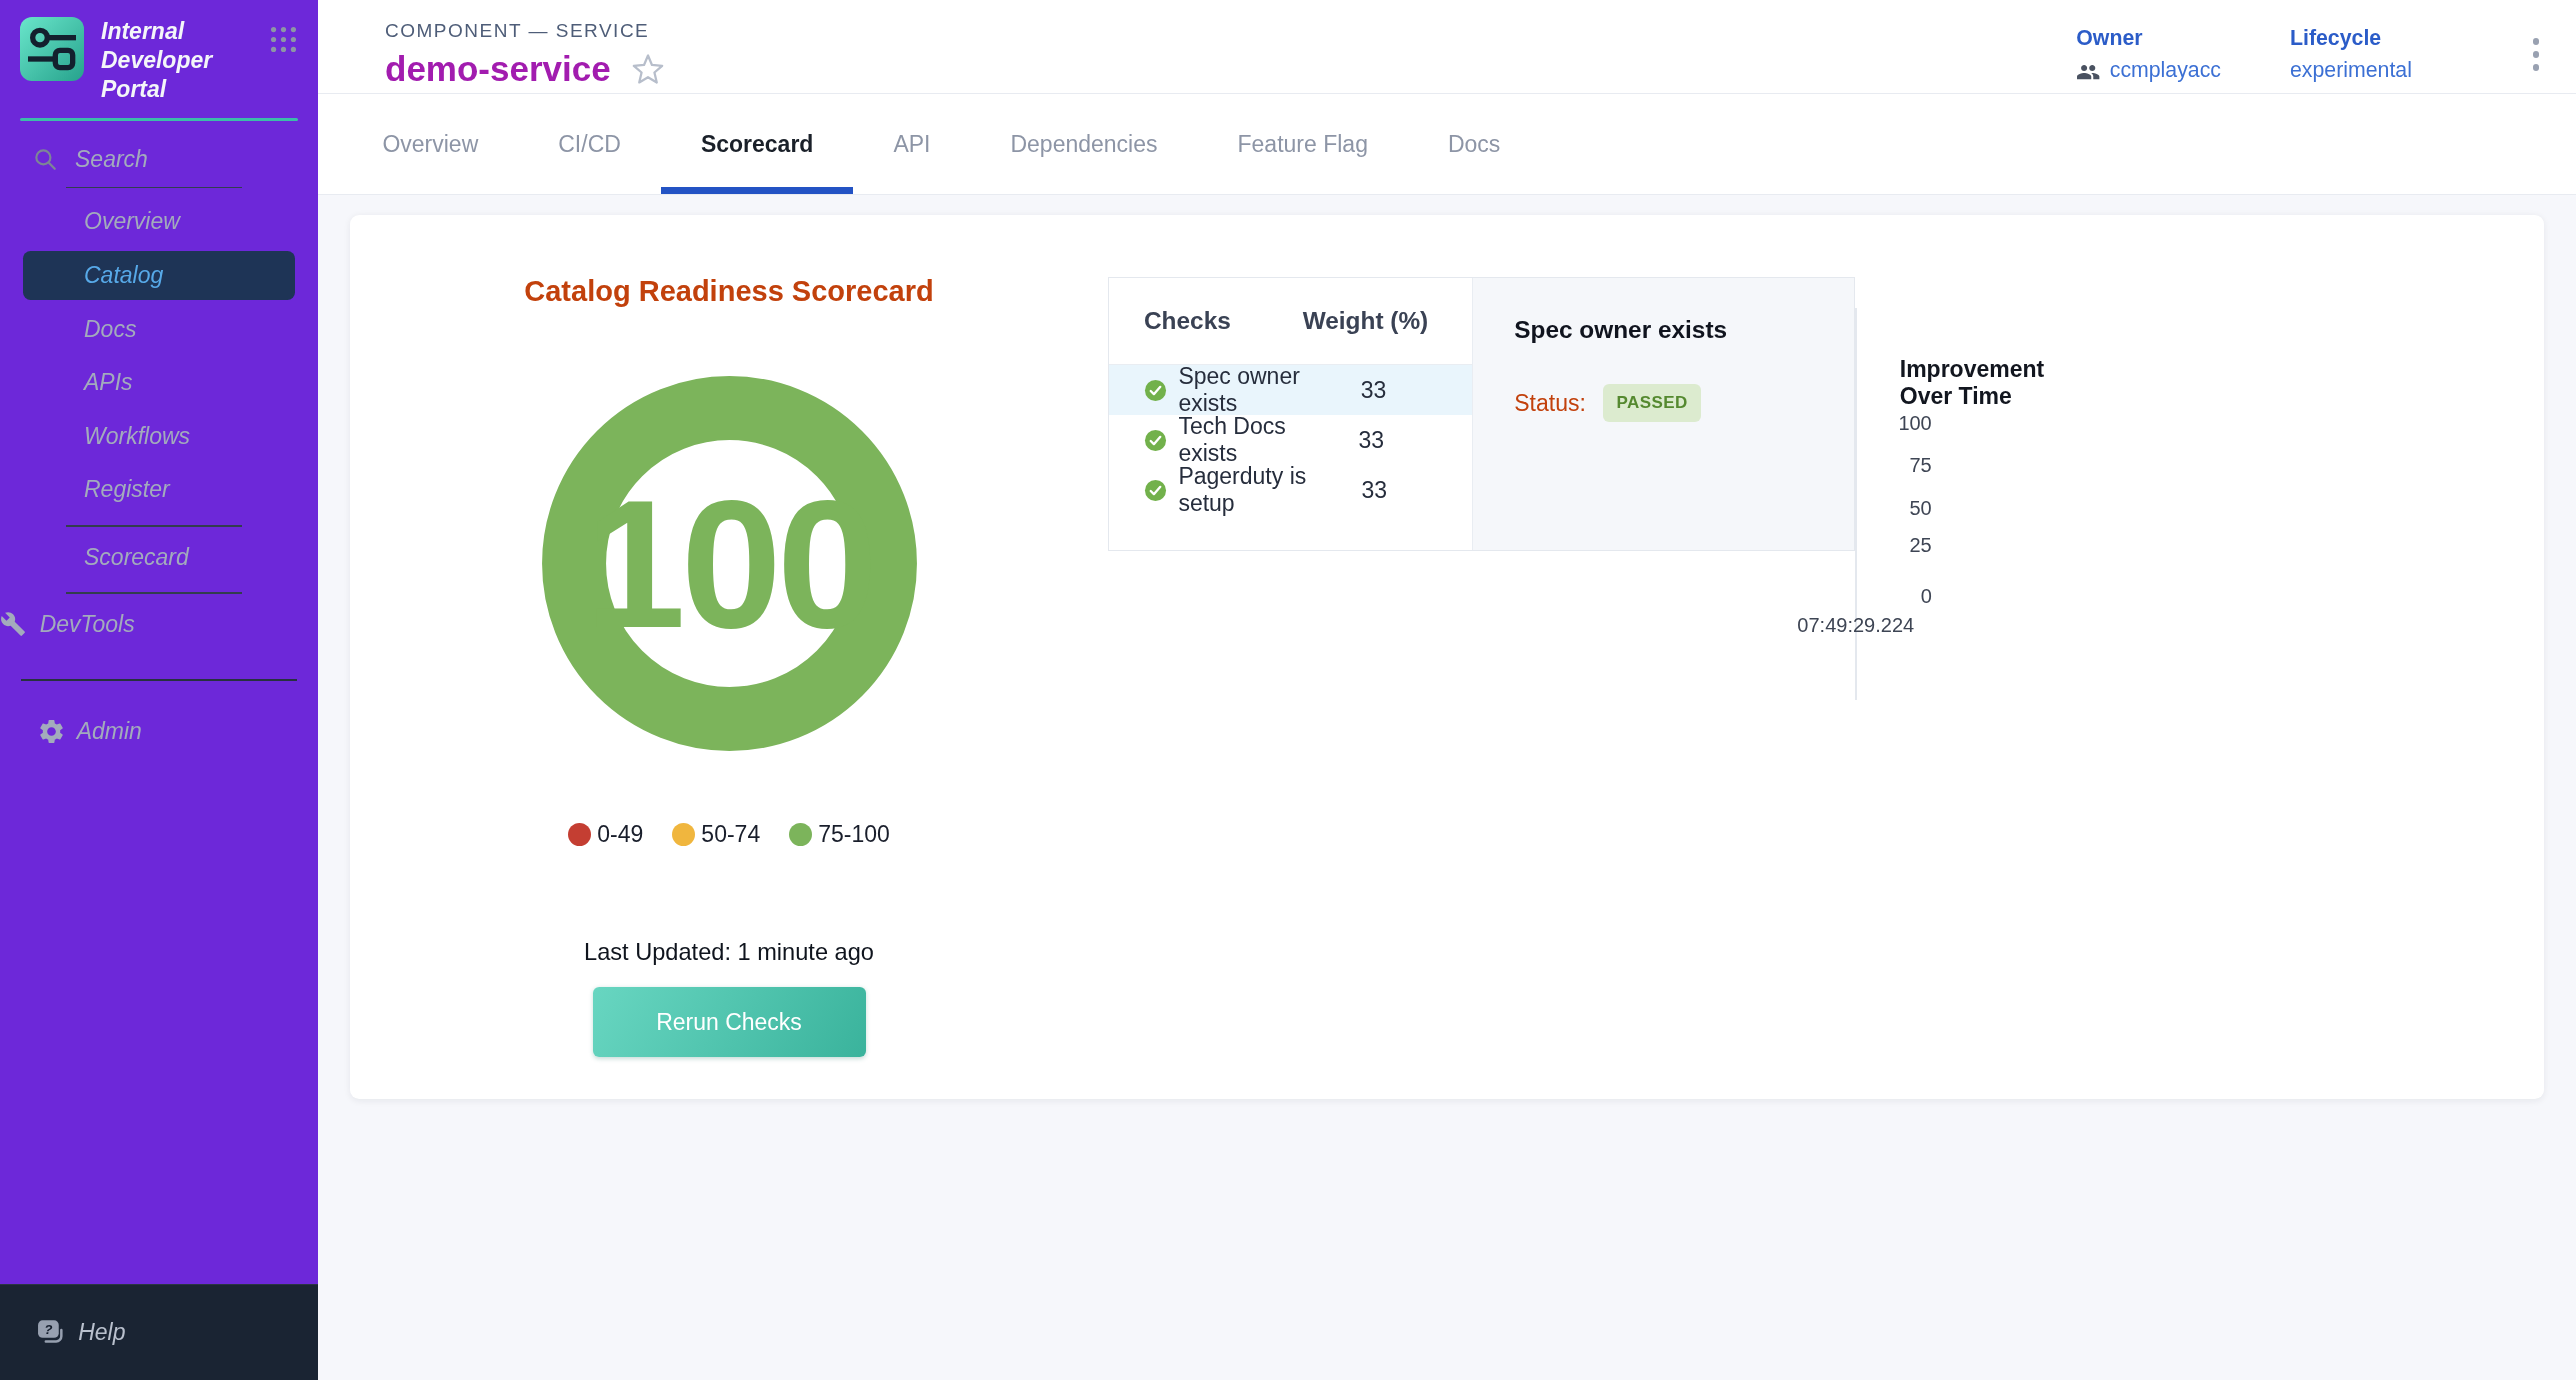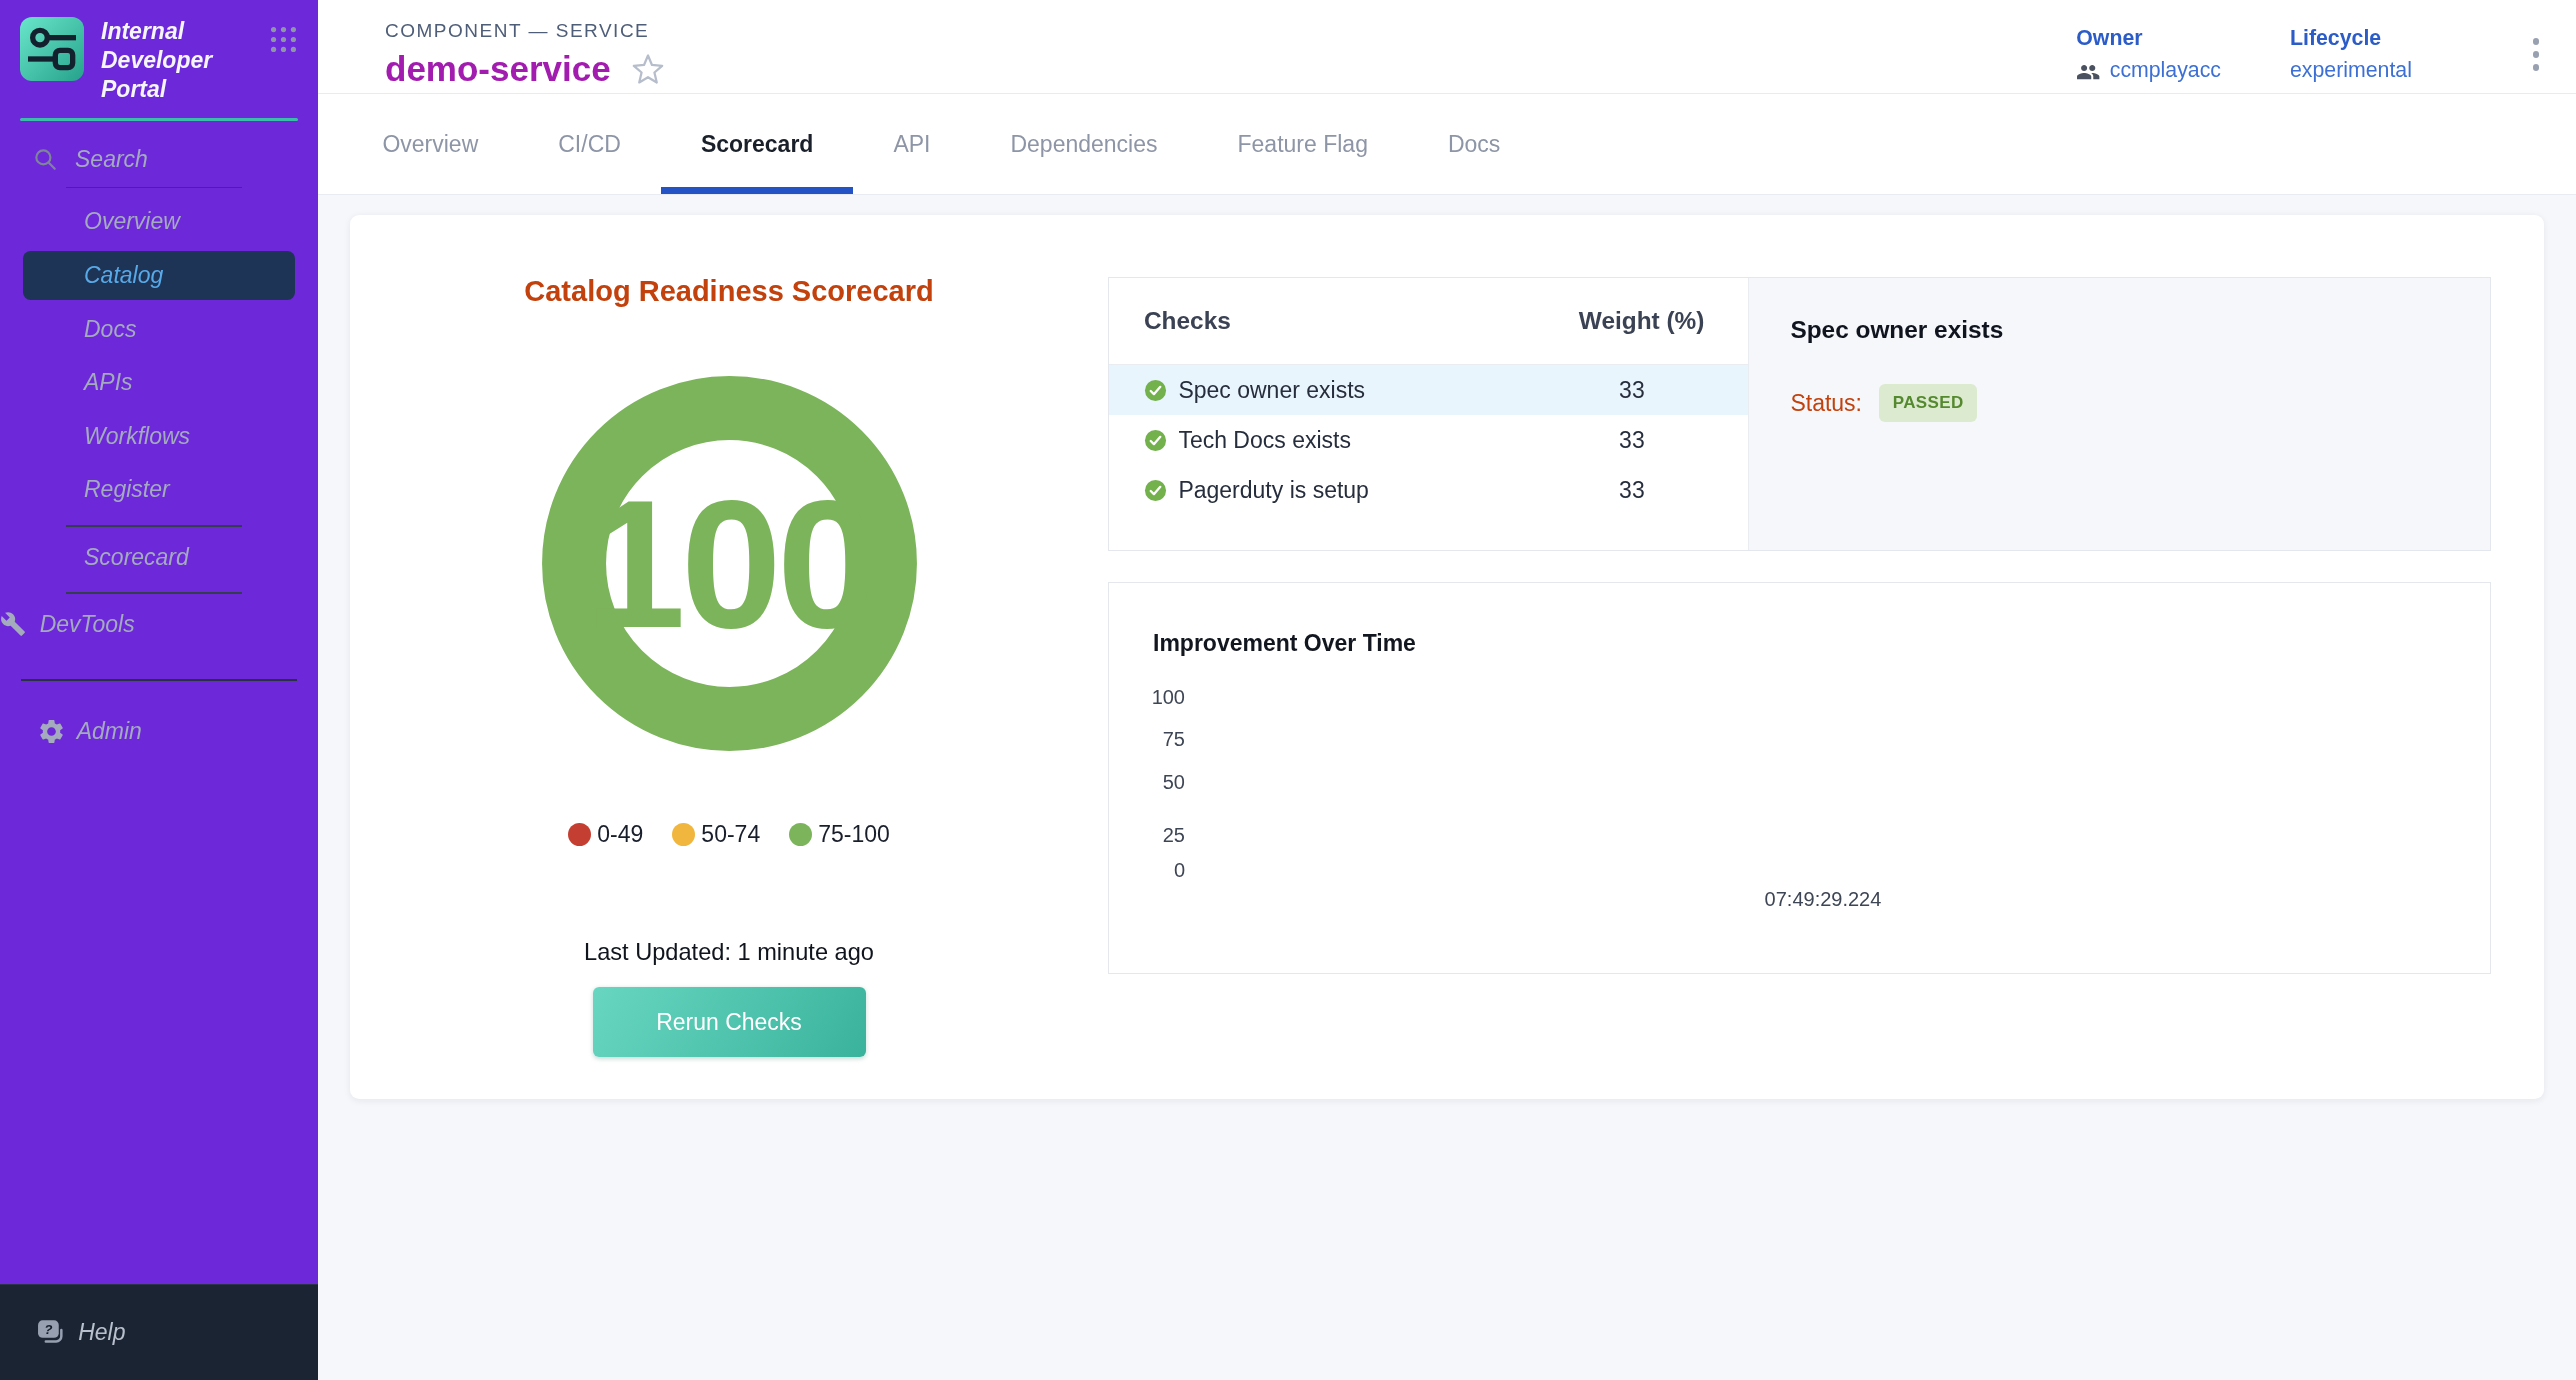--- a/index.html
+++ b/index.html
@@ -111,21 +111,21 @@
   .updated { margin-top:90px; font-size:23.6px; color:#0f141d; line-height:29px; }
   .rerun-btn {
     margin-top:20px; width:273px; height:70px; border:none; border-radius:6.1px;
     background:linear-gradient(120deg,#68d6c1,#3ab39c);
     color:#ffffff; font-size:23px; font-family:inherit; cursor:pointer;
     display:flex; align-items:center; justify-content:center;
     box-shadow:0 1.5px 4.6px rgba(35,120,105,.25);
   }
 
   
-  .right-col { flex:1; padding:62px 53px 0 0; display:flex; flex-direction:column; }
+  .right-col { flex:1; padding:62px 53px 0 0; display:flex; flex-direction:row; }
   .checks-wrap { display:flex; height:274px; border:1.5px solid #e4e8ee; }
   .checks-table { flex:1; background:#ffffff; display:flex; flex-direction:column; }
   .checks-head {
     height:87px; display:flex; align-items:center;
     padding:0 44px 0 35px; border-bottom:1.5px solid #e9edf2;
     font-size:24.4px; font-weight:600; color:#3a4254;
   }
   .weight-head { margin-left:auto; }
   .check-row { height:50px; display:flex; align-items:center; padding-left:35px; font-size:23px; color:#262d3c; cursor:pointer; }
   .check-row.selected { background:#e9f5fc; }
@@ -372,21 +372,21 @@
               <span class="status-badge">PASSED</span>
             </div>
           </div>
         </div>
 
         <div class="chart-card">
           <div class="chart-title">Improvement Over Time</div>
           <div class="ytick" style="top:102px">100</div>
           <div class="ytick" style="top:144px">75</div>
           <div class="ytick" style="top:187px">50</div>
-          <div class="ytick" style="top:240px">25</div>
+          <div class="ytick" style="top:224px">25</div>
           <div class="ytick" style="top:275px">0</div>
           <div class="xtick">07:49:29.224</div>
         </div>
 
       </div>
     </div>
   </div>
 </div>
 
 

